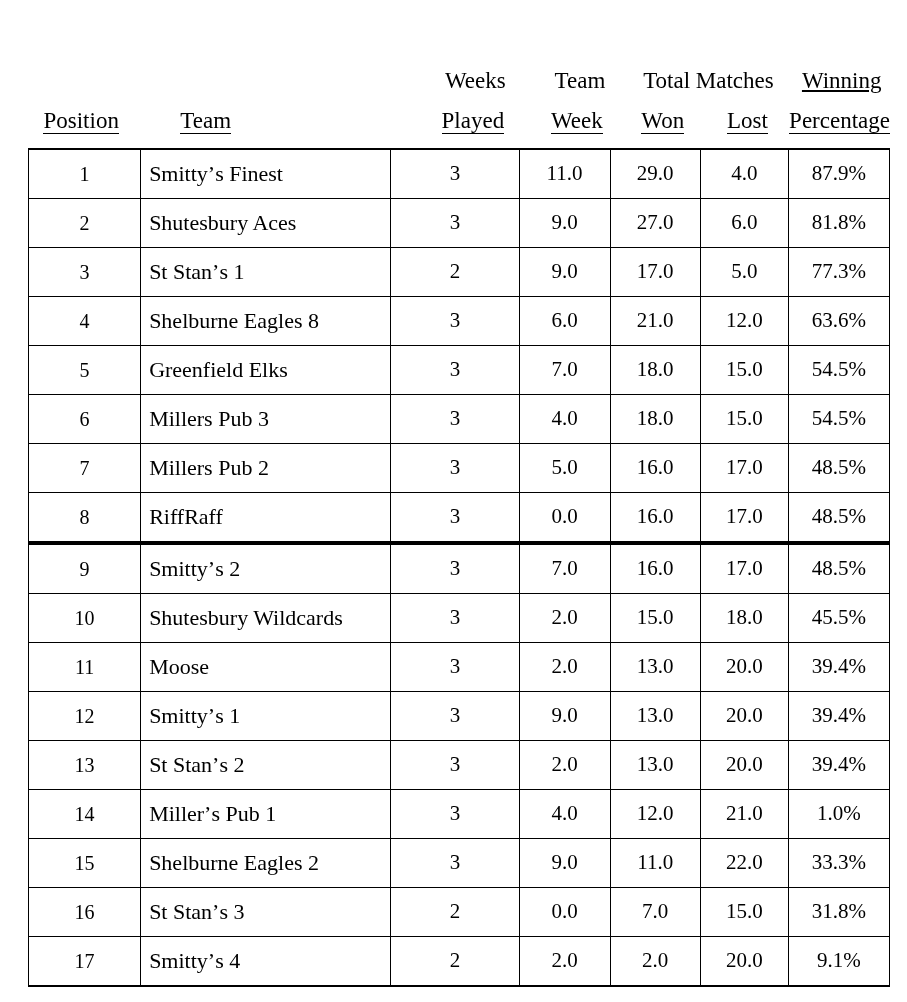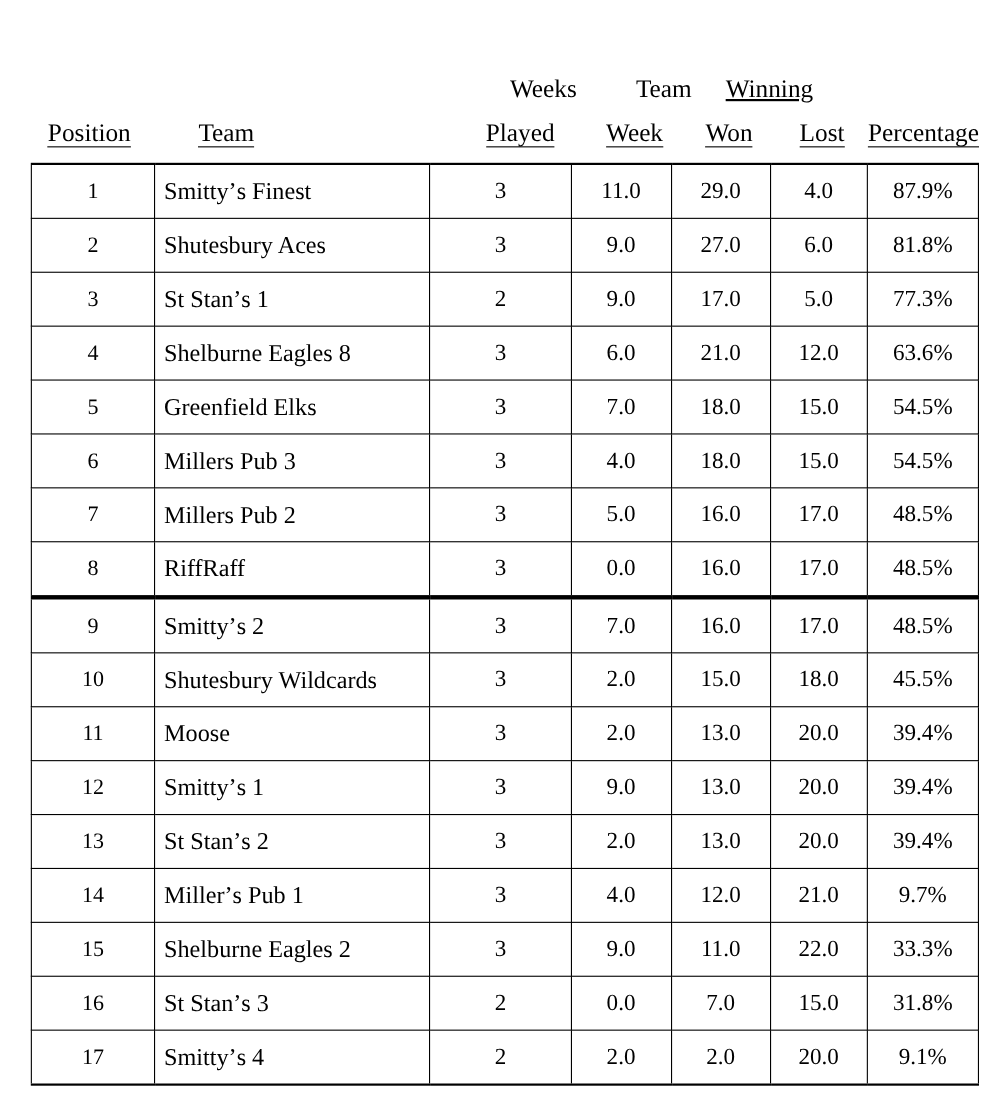--- a/index.html
+++ b/index.html
@@ -100,20 +100,21 @@
 
 <div class="page">
 
   <div class="header-area">
 
     <div class="hdr-row top-line">
       <div class="hdr-cell c-pos"></div>
       <div class="hdr-cell c-team left"></div>
       <div class="hdr-cell c-wp">Weeks</div>
       <div class="hdr-cell c-lw">Team</div>
+      <div class="hdr-cell c-total">Total Matches</div>
       <div class="hdr-cell c-pct">Winning</div>
     </div>
 
     <div class="hdr-row bottom-line">
       <div class="hdr-cell c-pos"><span class="u">Position</span></div>
       <div class="hdr-cell c-team left"><span class="u">Team</span></div>
       <div class="hdr-cell c-wp"><span class="u">Played</span></div>
       <div class="hdr-cell c-lw"><span class="u">Week</span></div>
       <div class="hdr-cell c-won"><span class="u">Won</span></div>
       <div class="hdr-cell c-lost"><span class="u">Lost</span></div>
@@ -250,21 +251,21 @@
           <td>20.0</td>
           <td>39.4%</td>
         </tr>
         <tr>
           <td class="pos">14</td>
           <td class="team">Millerʼs Pub 1</td>
           <td>3</td>
           <td>4.0</td>
           <td>12.0</td>
           <td>21.0</td>
-          <td>9.7%</td>
+          <td>1.0%</td>
         </tr>
         <tr>
           <td class="pos">15</td>
           <td class="team">Shelburne Eagles 2</td>
           <td>3</td>
           <td>9.0</td>
           <td>11.0</td>
           <td>22.0</td>
           <td>33.3%</td>
         </tr>

